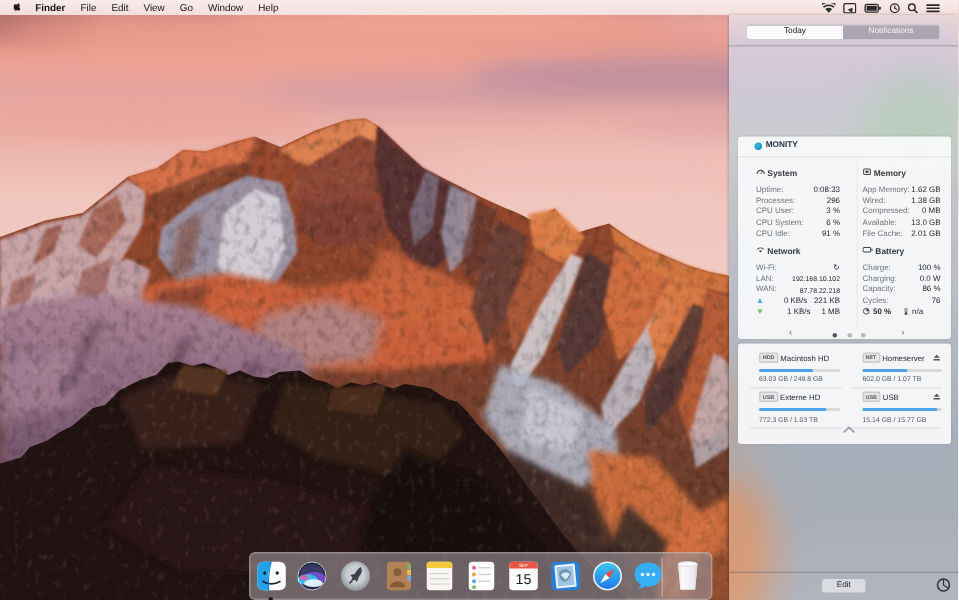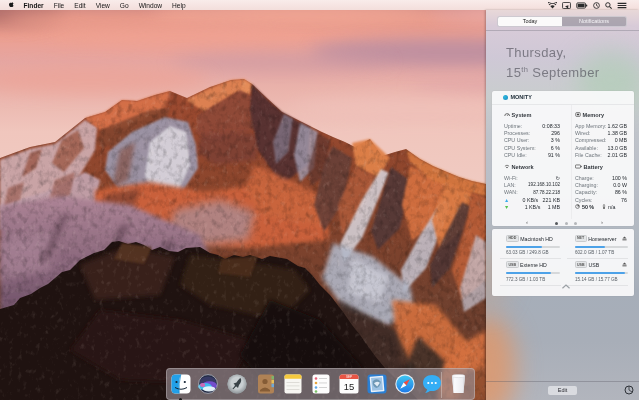--- a/index.html
+++ b/index.html
@@ -378,21 +378,20 @@
 <div id="panel">
   <div id="panelbg"></div>
   <div class="blob" style="left:90px;top:40px;width:70px;height:60px;background:rgba(170,205,175,0.55);"></div>
   <div class="blob" style="left:-28px;top:305px;width:58px;height:105px;background:rgba(228,148,98,0.75);"></div>
   <div class="blob" style="left:-18px;top:230px;width:40px;height:70px;background:rgba(200,160,135,0.45);"></div>
   <div id="seg">
       <div class="s1">Today</div>
       <div class="s2">Notifications</div>
     </div>
   <div id="pdiv1"></div>
-  <div id="date">Thursday,<br>15<sup>th</sup> September</div>
   <div class="card" id="card1">
     <div class="mdot" style="left:11px;top:3.5px;width:5px;height:5px;"></div>
     <div class="mhead" style="position:absolute;left:18.5px;top:3px;">MONITY</div>
     <div style="position:absolute;left:0;top:12.5px;width:142px;height:1px;background:#e6e7e9;"></div>
     <div style="position:absolute;left:79px;top:14px;width:1px;height:114px;background:#ececee;"></div>
 
     <div class="sect" style="left:12px;top:21px;width:56px;">
       <div class="shead"><svg width="6" height="5" viewBox="0 0 8 6">
             <path d="M1 5 a3.2 3.2 0 0 1 6.4 0" fill="none" stroke="#444" stroke-width="1"></path>
             <path d="M4 5 L6 2.4" stroke="#444" stroke-width="0.8"></path>

